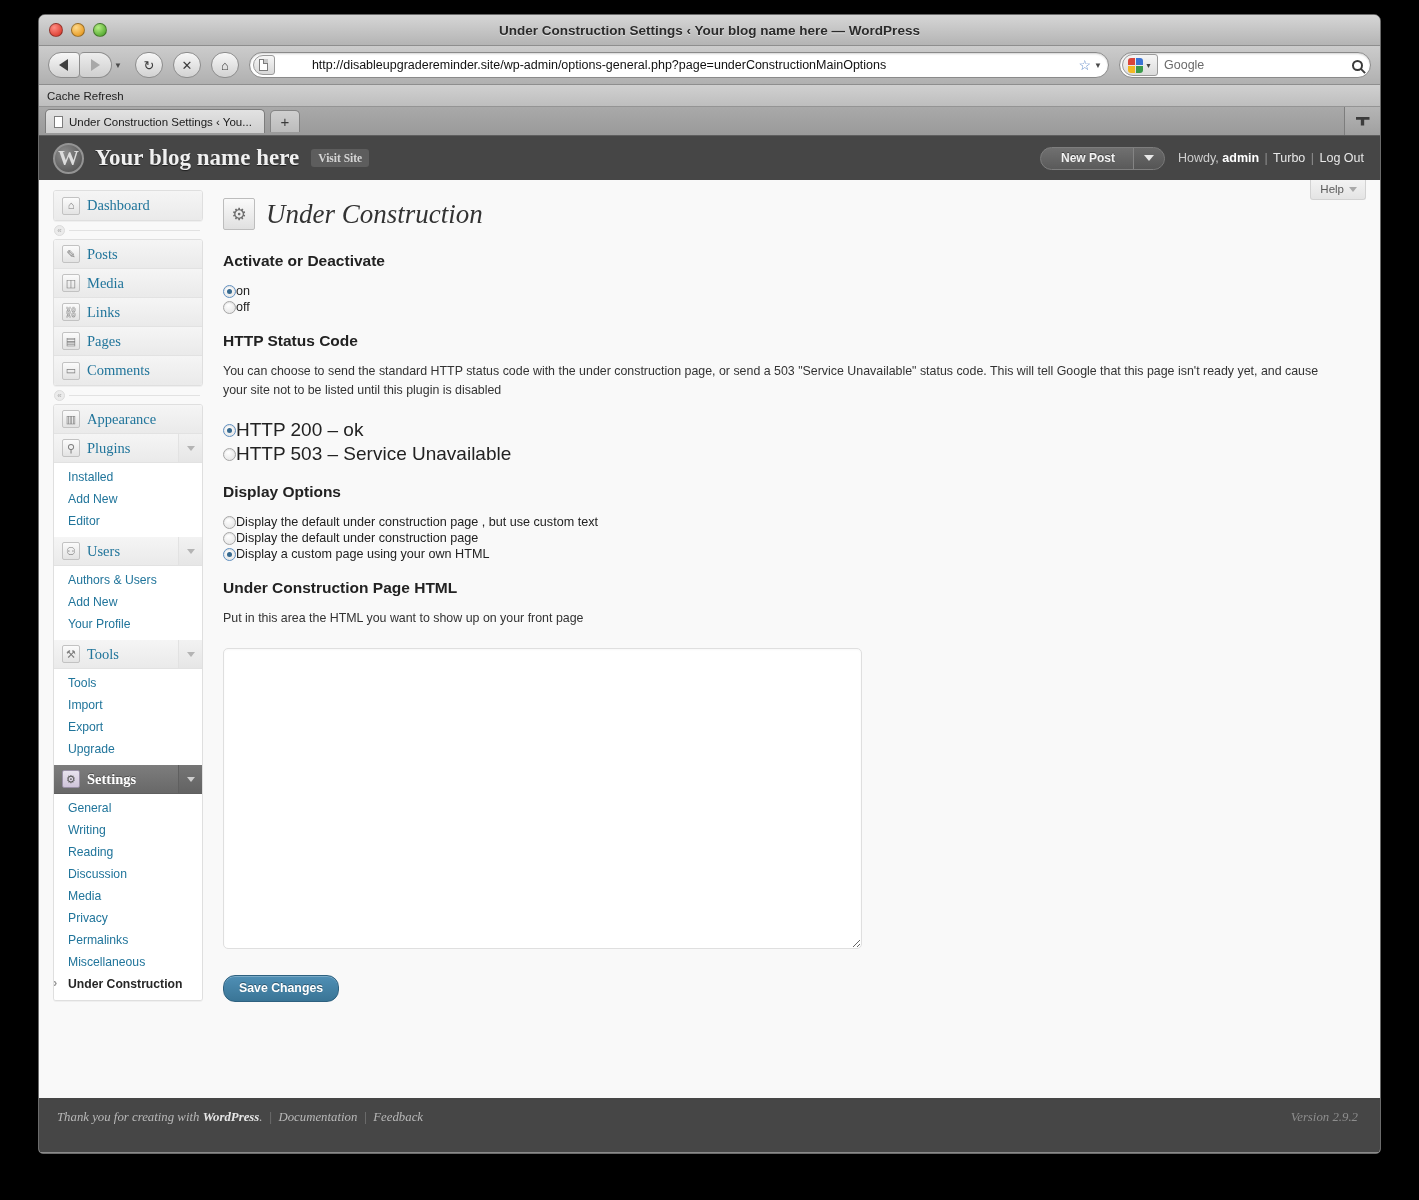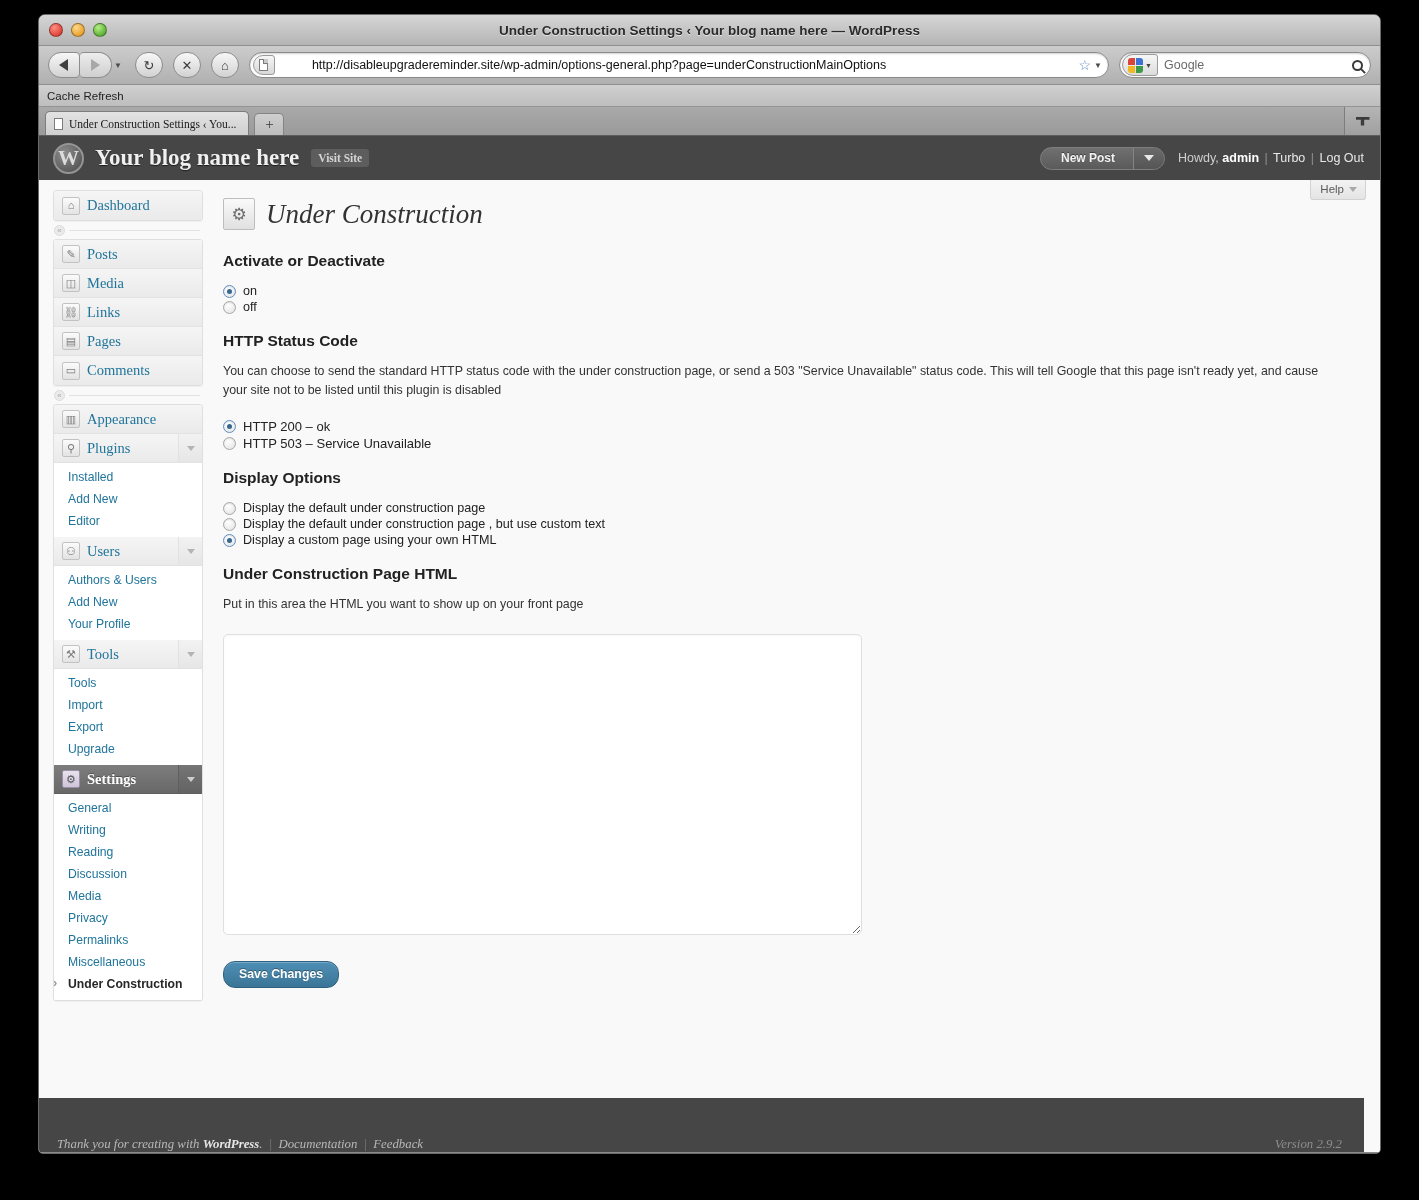--- a/index.html
+++ b/index.html
@@ -119,23 +119,22 @@
     border-bottom: 1px solid #949494;
     display: flex; align-items: center; padding-left: 8px;
     font-size: 11.5px; color: #1e1e1e;
   }
 
   
   .tabstrip {
     height: 29px;
     background: linear-gradient(180deg, #a9a9a9 0%, #9a9a9a 100%);
     border-bottom: 1px solid #5e5e5e;
-    display: flex; align-items: flex-end; padding-left: 6px;
+    display: flex; align-items: center; padding-left: 6px;
     position: relative;
-    font-family: Liberation Serif, serif;
   }
   .tab {
     height: 24px; max-width: 240px;
     background: linear-gradient(180deg, #e2e2e2 0%, #cfcfcf 100%);
     border: 1px solid #7c7c7c; border-bottom: none;
     border-radius: 5px 5px 0 0;
     display: flex; align-items: center; gap: 6px;
     padding: 0 12px 0 8px;
     font-size: 11.5px; color: #1a1a1a;
   }
@@ -324,25 +323,25 @@
   h3.sec {
     font-size: 15.5px; font-weight: bold; color: #222;
     margin: 0 0 14px 0;
   }
   h3.sec.tight { margin-bottom: 12px; }
   .para {
     font-size: 12.4px; color: #333; line-height: 18.5px;
     max-width: 1122px; margin: 0 0 20px 0;
   }
   .radio-row {
-    display: flex; align-items: center; gap: 7px;
+    display: flex; align-items: center; 
     font-size: 12.6px; color: #222;
     margin-bottom: 2px;
   }
-  .radio-row.big { font-size: 13px; }
+  .radio-row.big { font-size: 19px; }
   .radio {
     width: 13px; height: 13px; border-radius: 50%; flex: none;
     background: radial-gradient(circle at 40% 30%, #ffffff, #eaeaea 70%);
     border: 1px solid #a6a6a6;
     display: flex; align-items: center; justify-content: center;
     box-shadow: inset 0 1px 1px rgba(0,0,0,0.08);
   }
   .radio.checked { border-color: #5f8fc0; }
   .radio.checked:after {
     content: ''; width: 5px; height: 5px; border-radius: 50%;
@@ -364,24 +363,24 @@
     border: 1px solid #2e6180;
     border-radius: 12px;
     padding: 5px 15px 6px 15px;
     color: #fff; font-size: 12.3px; font-weight: bold;
     text-shadow: 0 -1px 0 rgba(0,0,0,0.35);
     box-shadow: inset 0 1px 0 rgba(255,255,255,0.25);
   }
 
   
   .wp-footer {
-    position: absolute; left: 0; right: 16px; bottom: 0;
+    position: absolute; left: 0; right: 0; bottom: 0;
     height: 54px; background: #464646;
-    display: flex; align-items: flex-end; justify-content: space-between;
-    padding: 0 22px 0 18px;
+    display: flex; align-items: center; justify-content: space-between;
+    padding: 0 22px 16px 18px;
     font-family: "Liberation Serif", serif;
     font-style: italic; font-size: 12.8px; color: #b8b8b8;
   }
   .wp-footer b { color: #e6e6e6; }
   .wp-footer .sep { color: #7d7d7d; margin: 0 3px; }
   .wp-footer .ver { color: #8d8d8d; }
 
   
   .statusbar {
     height: 23px;
@@ -641,25 +640,25 @@
         <div class="radio-row big">
           <span class="radio"></span>
           <span>HTTP 503 – Service Unavailable</span>
         </div>
         <div class="group-gap"></div>
 
         
         <h3 class="sec">Display Options</h3>
         <div class="radio-row">
           <span class="radio"></span>
-          <span>Display the default under construction page</span>
+          <span>Display the default under construction page , but use custom text</span>
         </div>
         <div class="radio-row">
           <span class="radio"></span>
-          <span>Display the default under construction page , but use custom text</span>
+          <span>Display the default under construction page</span>
         </div>
         <div class="radio-row">
           <span class="radio checked"></span>
           <span>Display a custom page using your own HTML</span>
         </div>
         <div class="group-gap"></div>
 
         
         <h3 class="sec tight">Under Construction Page HTML</h3>
         <p class="para">Put in this area the HTML you want to show up on your front page</p>

